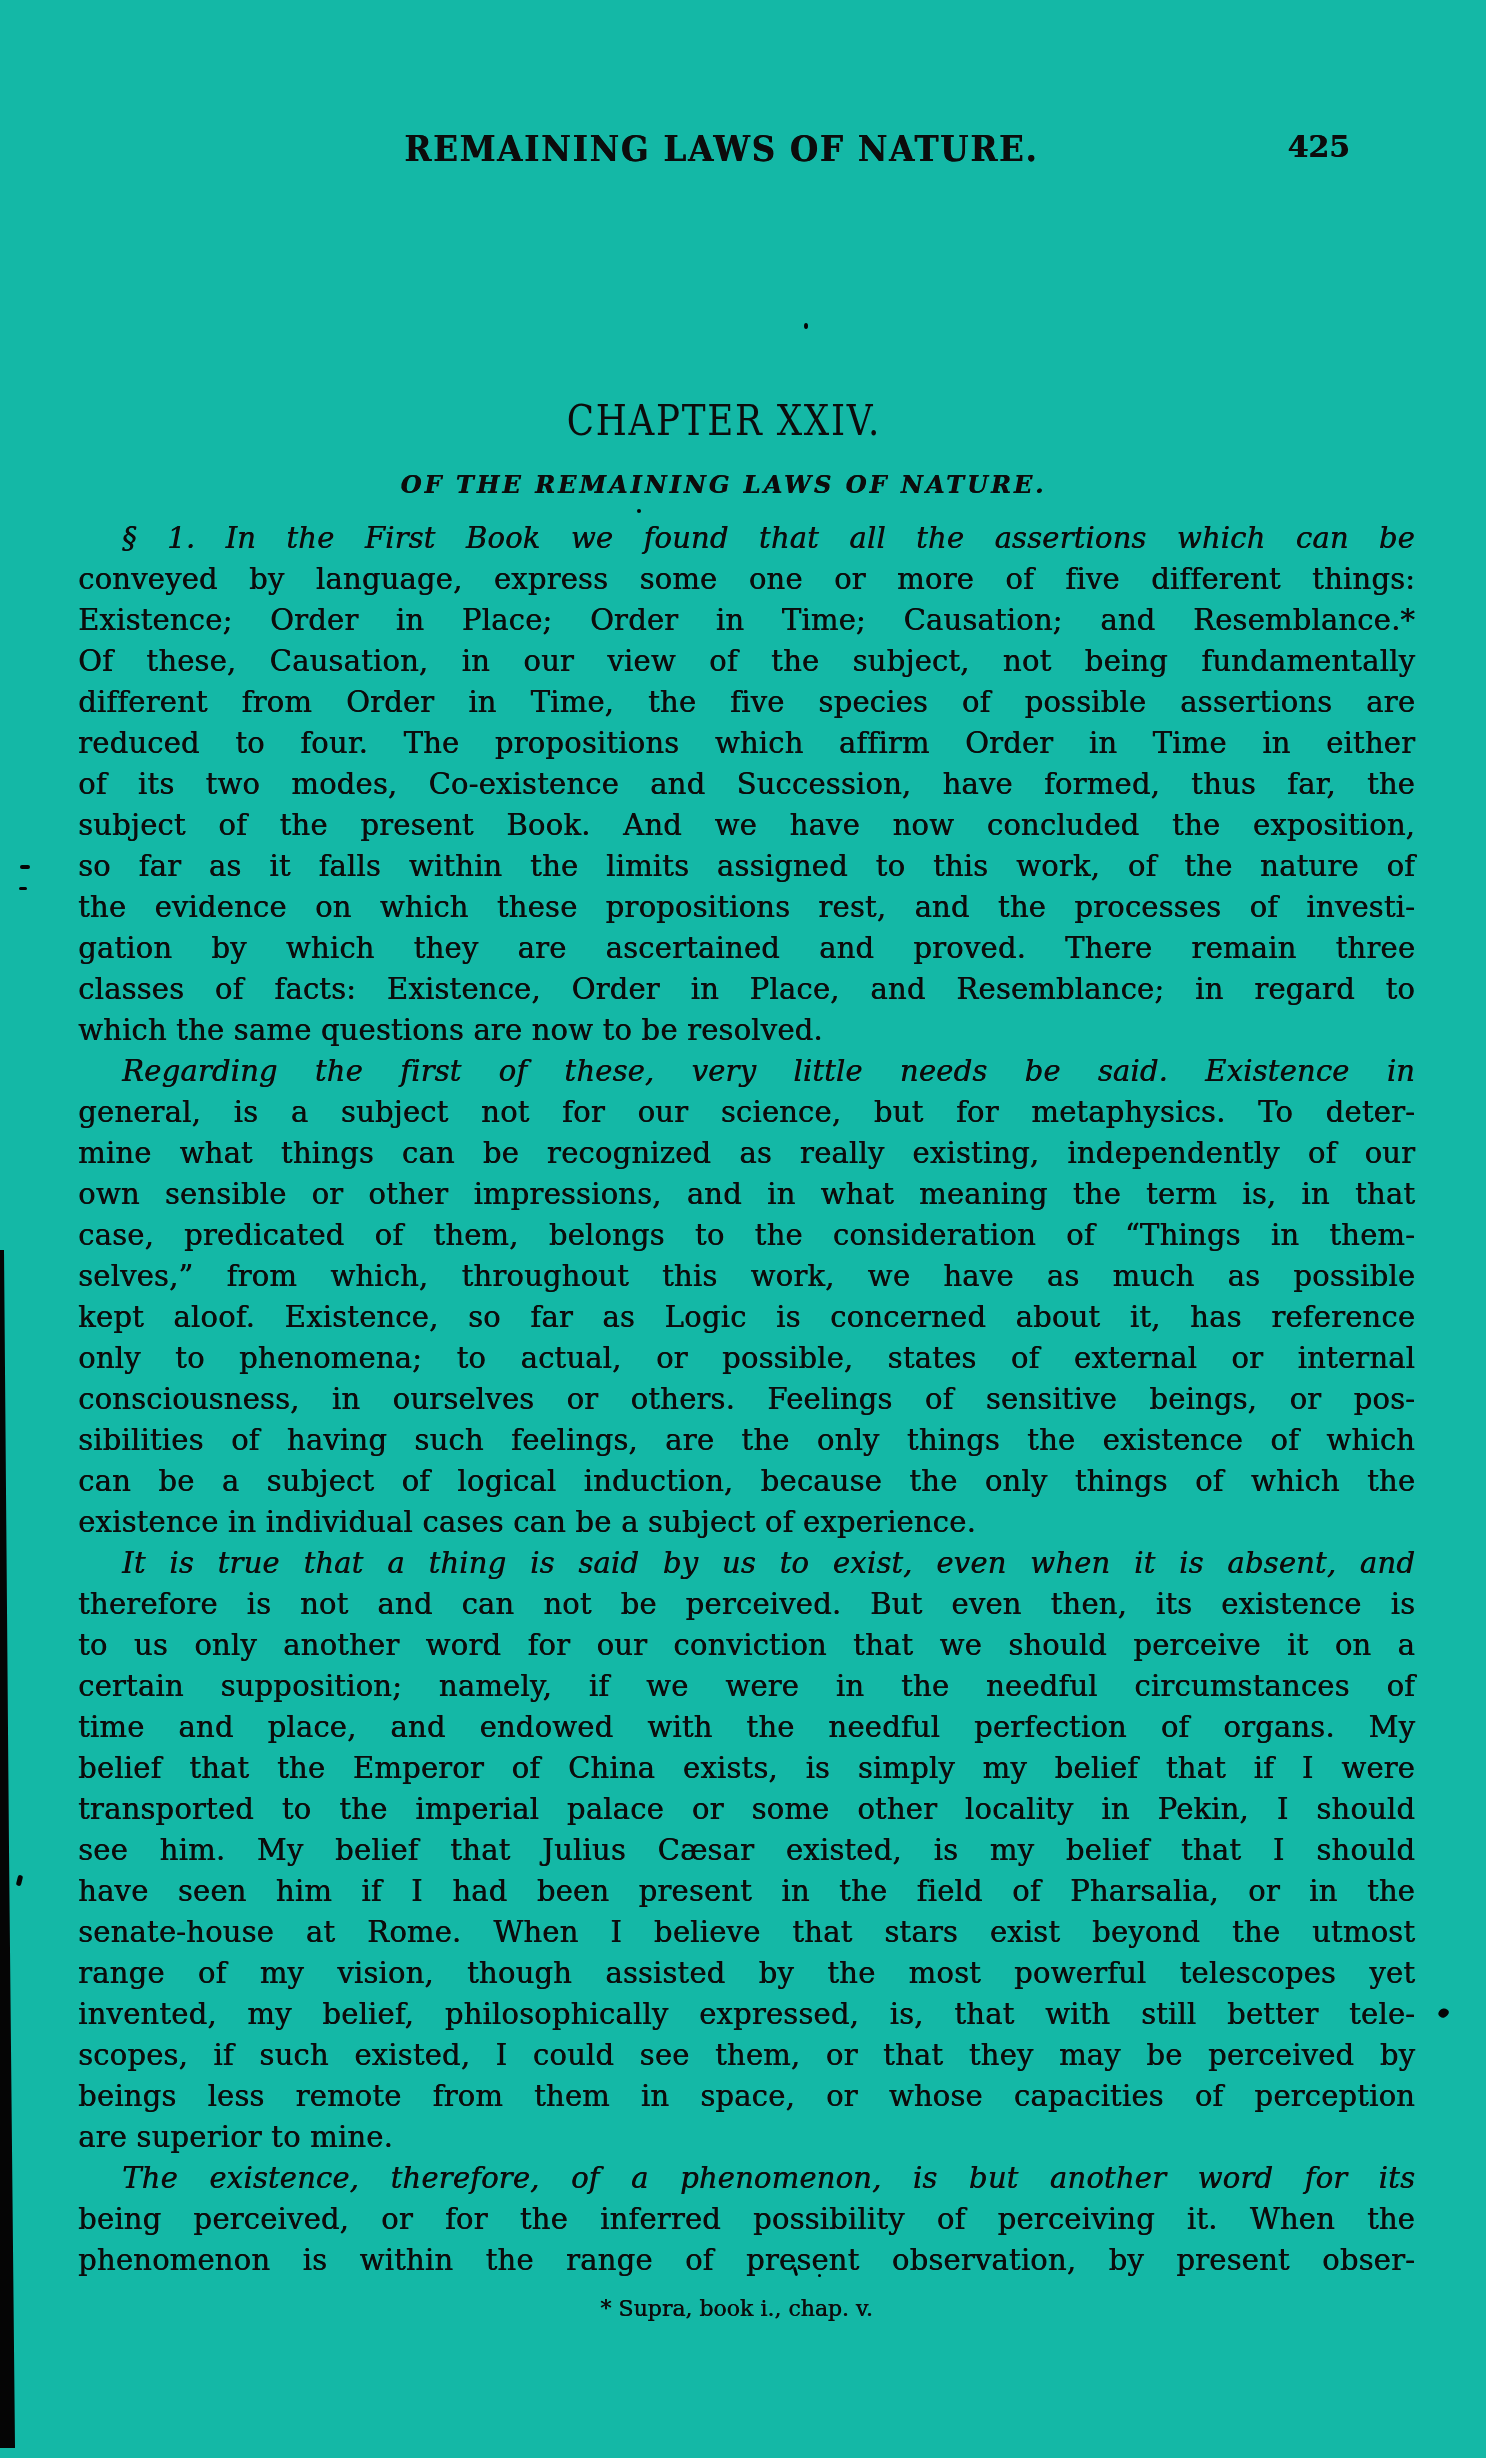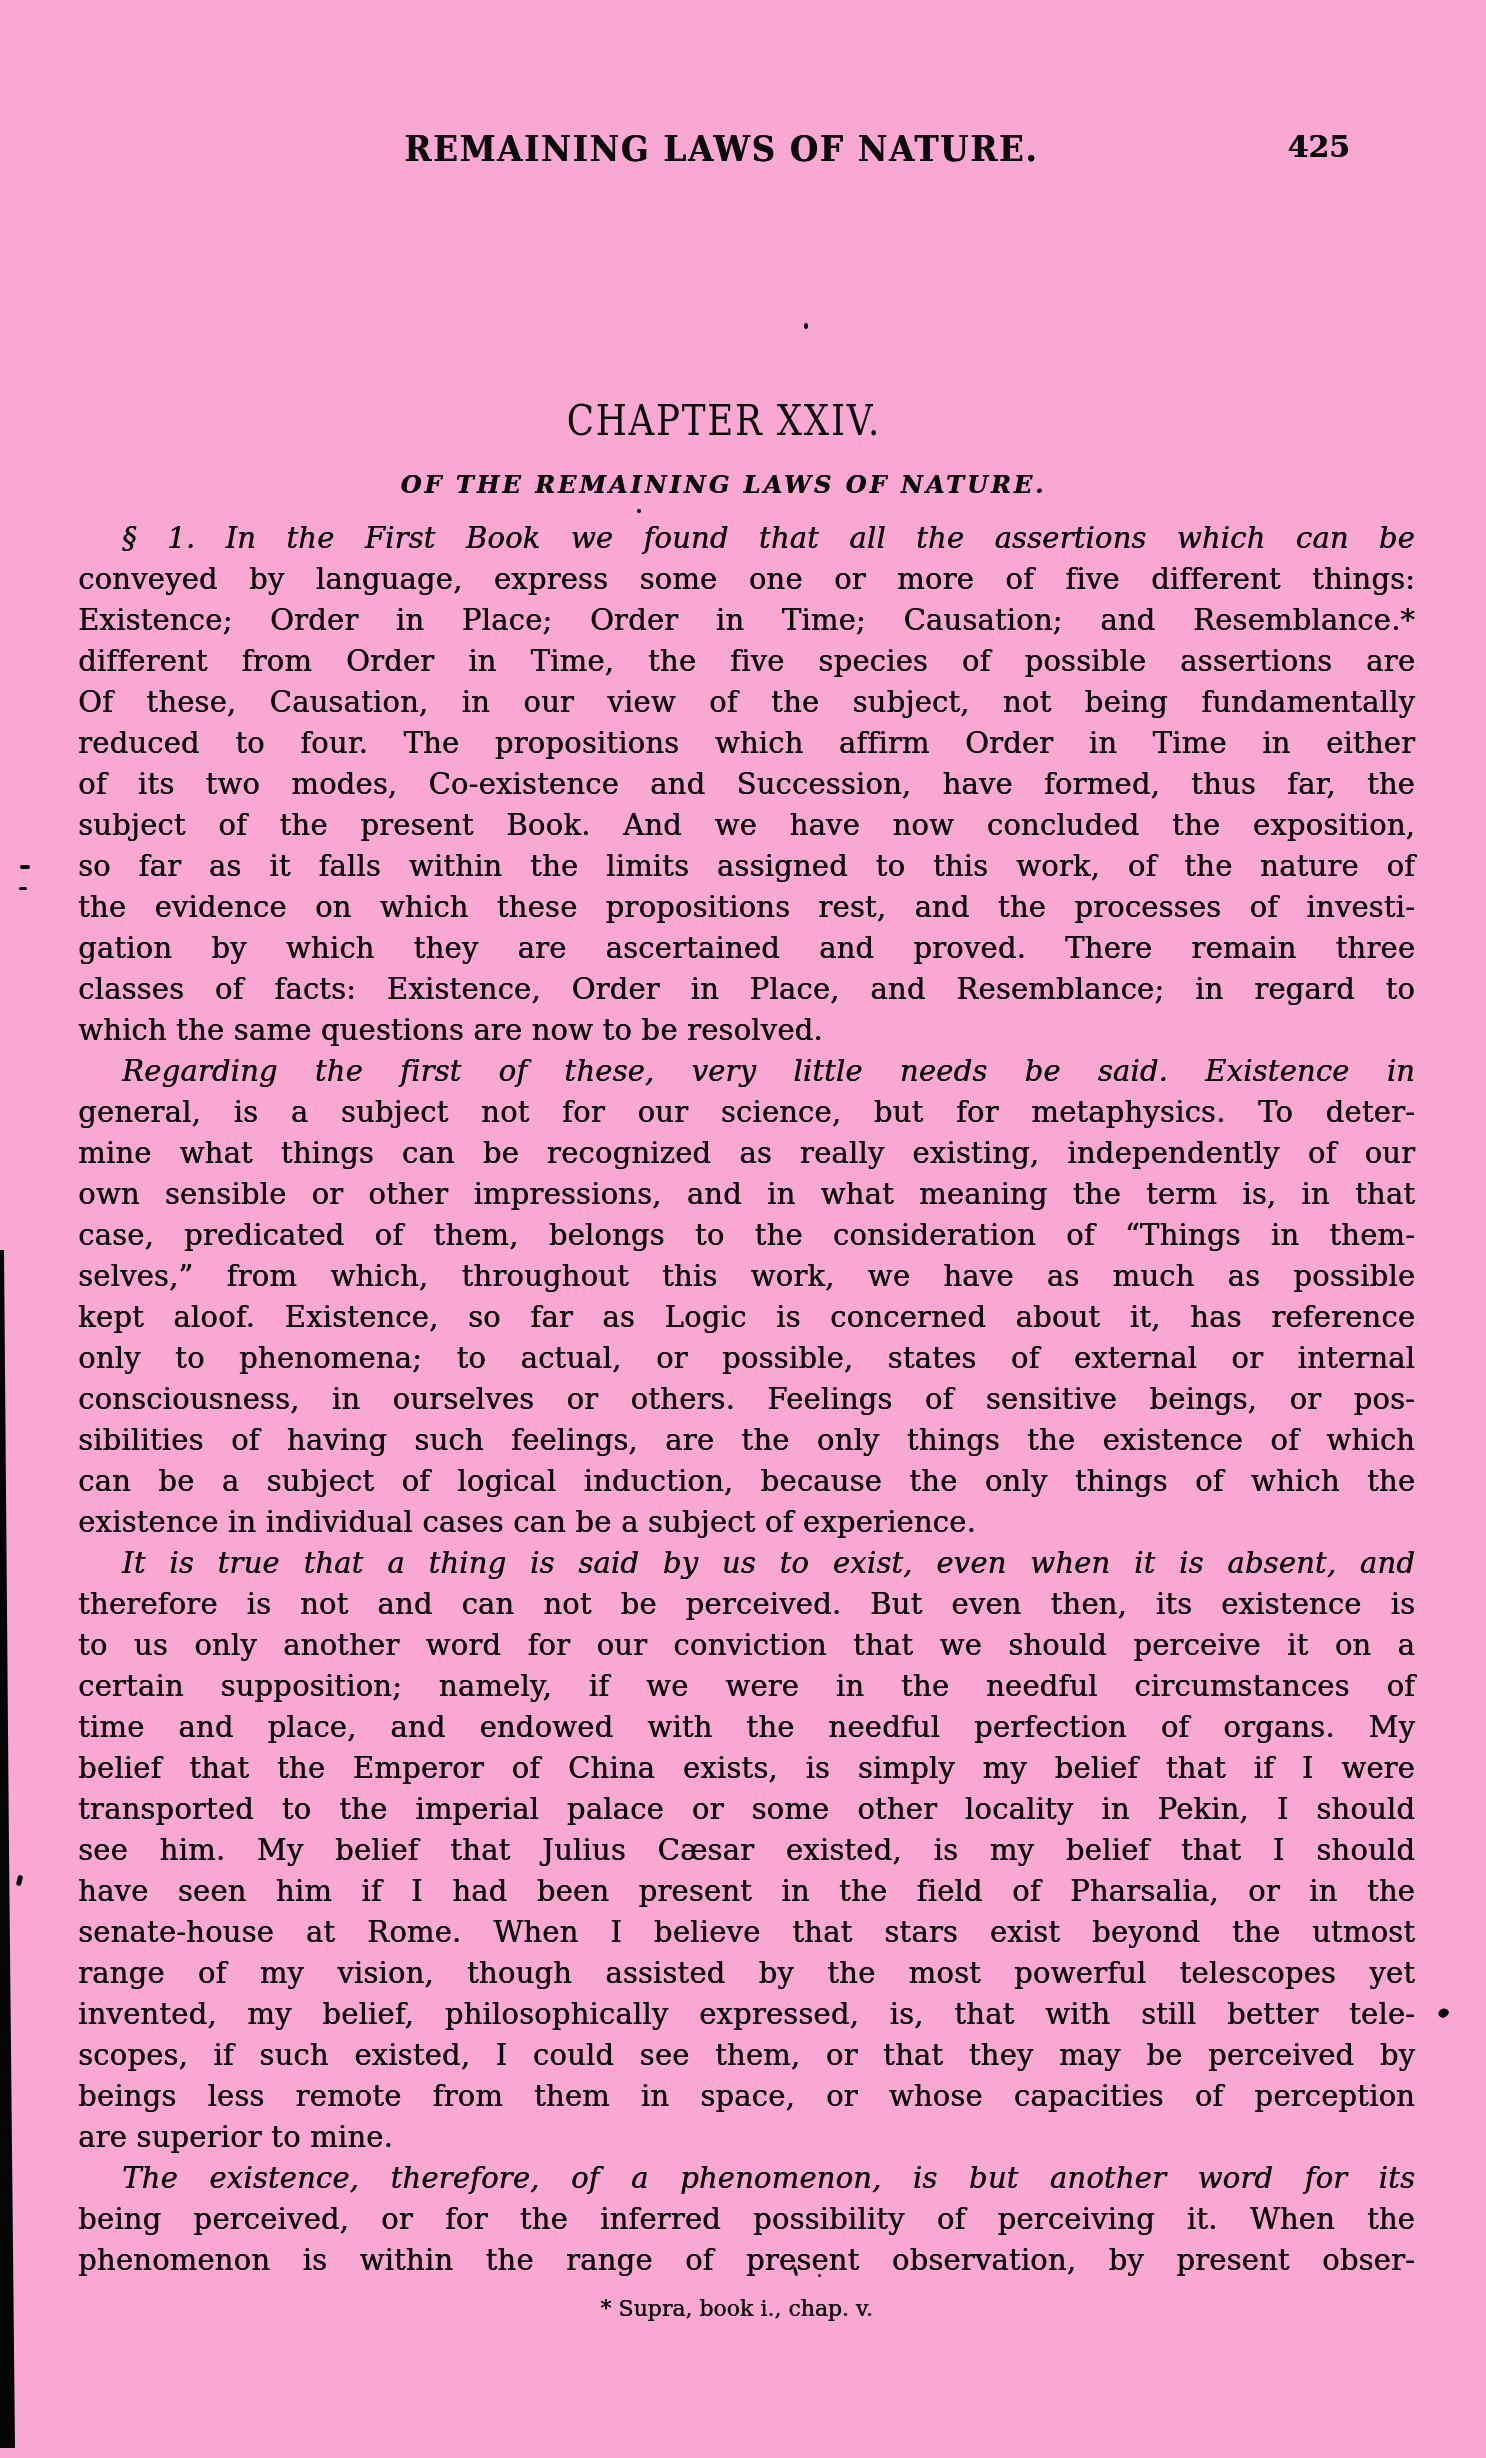--- a/index.html
+++ b/index.html
@@ -1,20 +1,20 @@
 <!DOCTYPE html>
 <html><head>
 <meta charset="utf-8">
 <style>
   html, body { margin: 0; padding: 0; background: #ffffff; }
   .page {
     position: relative;
     width: 1487px;
     height: 2459px;
-    background: #f9a8d4;
+    background: #14b8a6;
     color: #0c0c0c;
     font-family: "DejaVu Serif", "Liberation Serif", serif;
     overflow: hidden;
   }
   
   .running-head {
     position: absolute;
     top: 127px; left: 0; width: 1443px;
     text-align: center;
   }
@@ -118,22 +118,22 @@
   <div class="chapter-title">
     <span>CHAPTER XXIV.</span>
   </div>
   <div class="chapter-sub">OF THE REMAINING LAWS OF NATURE.</div>
 
   <main class="body-text">
     <div class="paragraph">
         <div class="line">§ 1. In the First Book we found that all the assertions which can be</div>
         <div class="line">conveyed by language, express some one or more of five different things:</div>
         <div class="line">Existence; Order in Place; Order in Time; Causation; and Resemblance.*</div>
+        <div class="line">Of these, Causation, in our view of the subject, not being fundamentally</div>
         <div class="line">different from Order in Time, the five species of possible assertions are</div>
-        <div class="line">Of these, Causation, in our view of the subject, not being fundamentally</div>
         <div class="line">reduced to four.  The propositions which affirm Order in Time in either</div>
         <div class="line">of its two modes, Co-existence and Succession, have formed, thus far, the</div>
         <div class="line">subject of the present Book.  And we have now concluded the exposition,</div>
         <div class="line">so far as it falls within the limits assigned to this work, of the nature of</div>
         <div class="line">the evidence on which these propositions rest, and the processes of investi-</div>
         <div class="line">gation by which they are ascertained and proved.  There remain three</div>
         <div class="line">classes of facts:  Existence, Order in Place, and Resemblance; in regard to</div>
         <div class="line">which the same questions are now to be resolved.</div>
       </div>
     <div class="paragraph">

